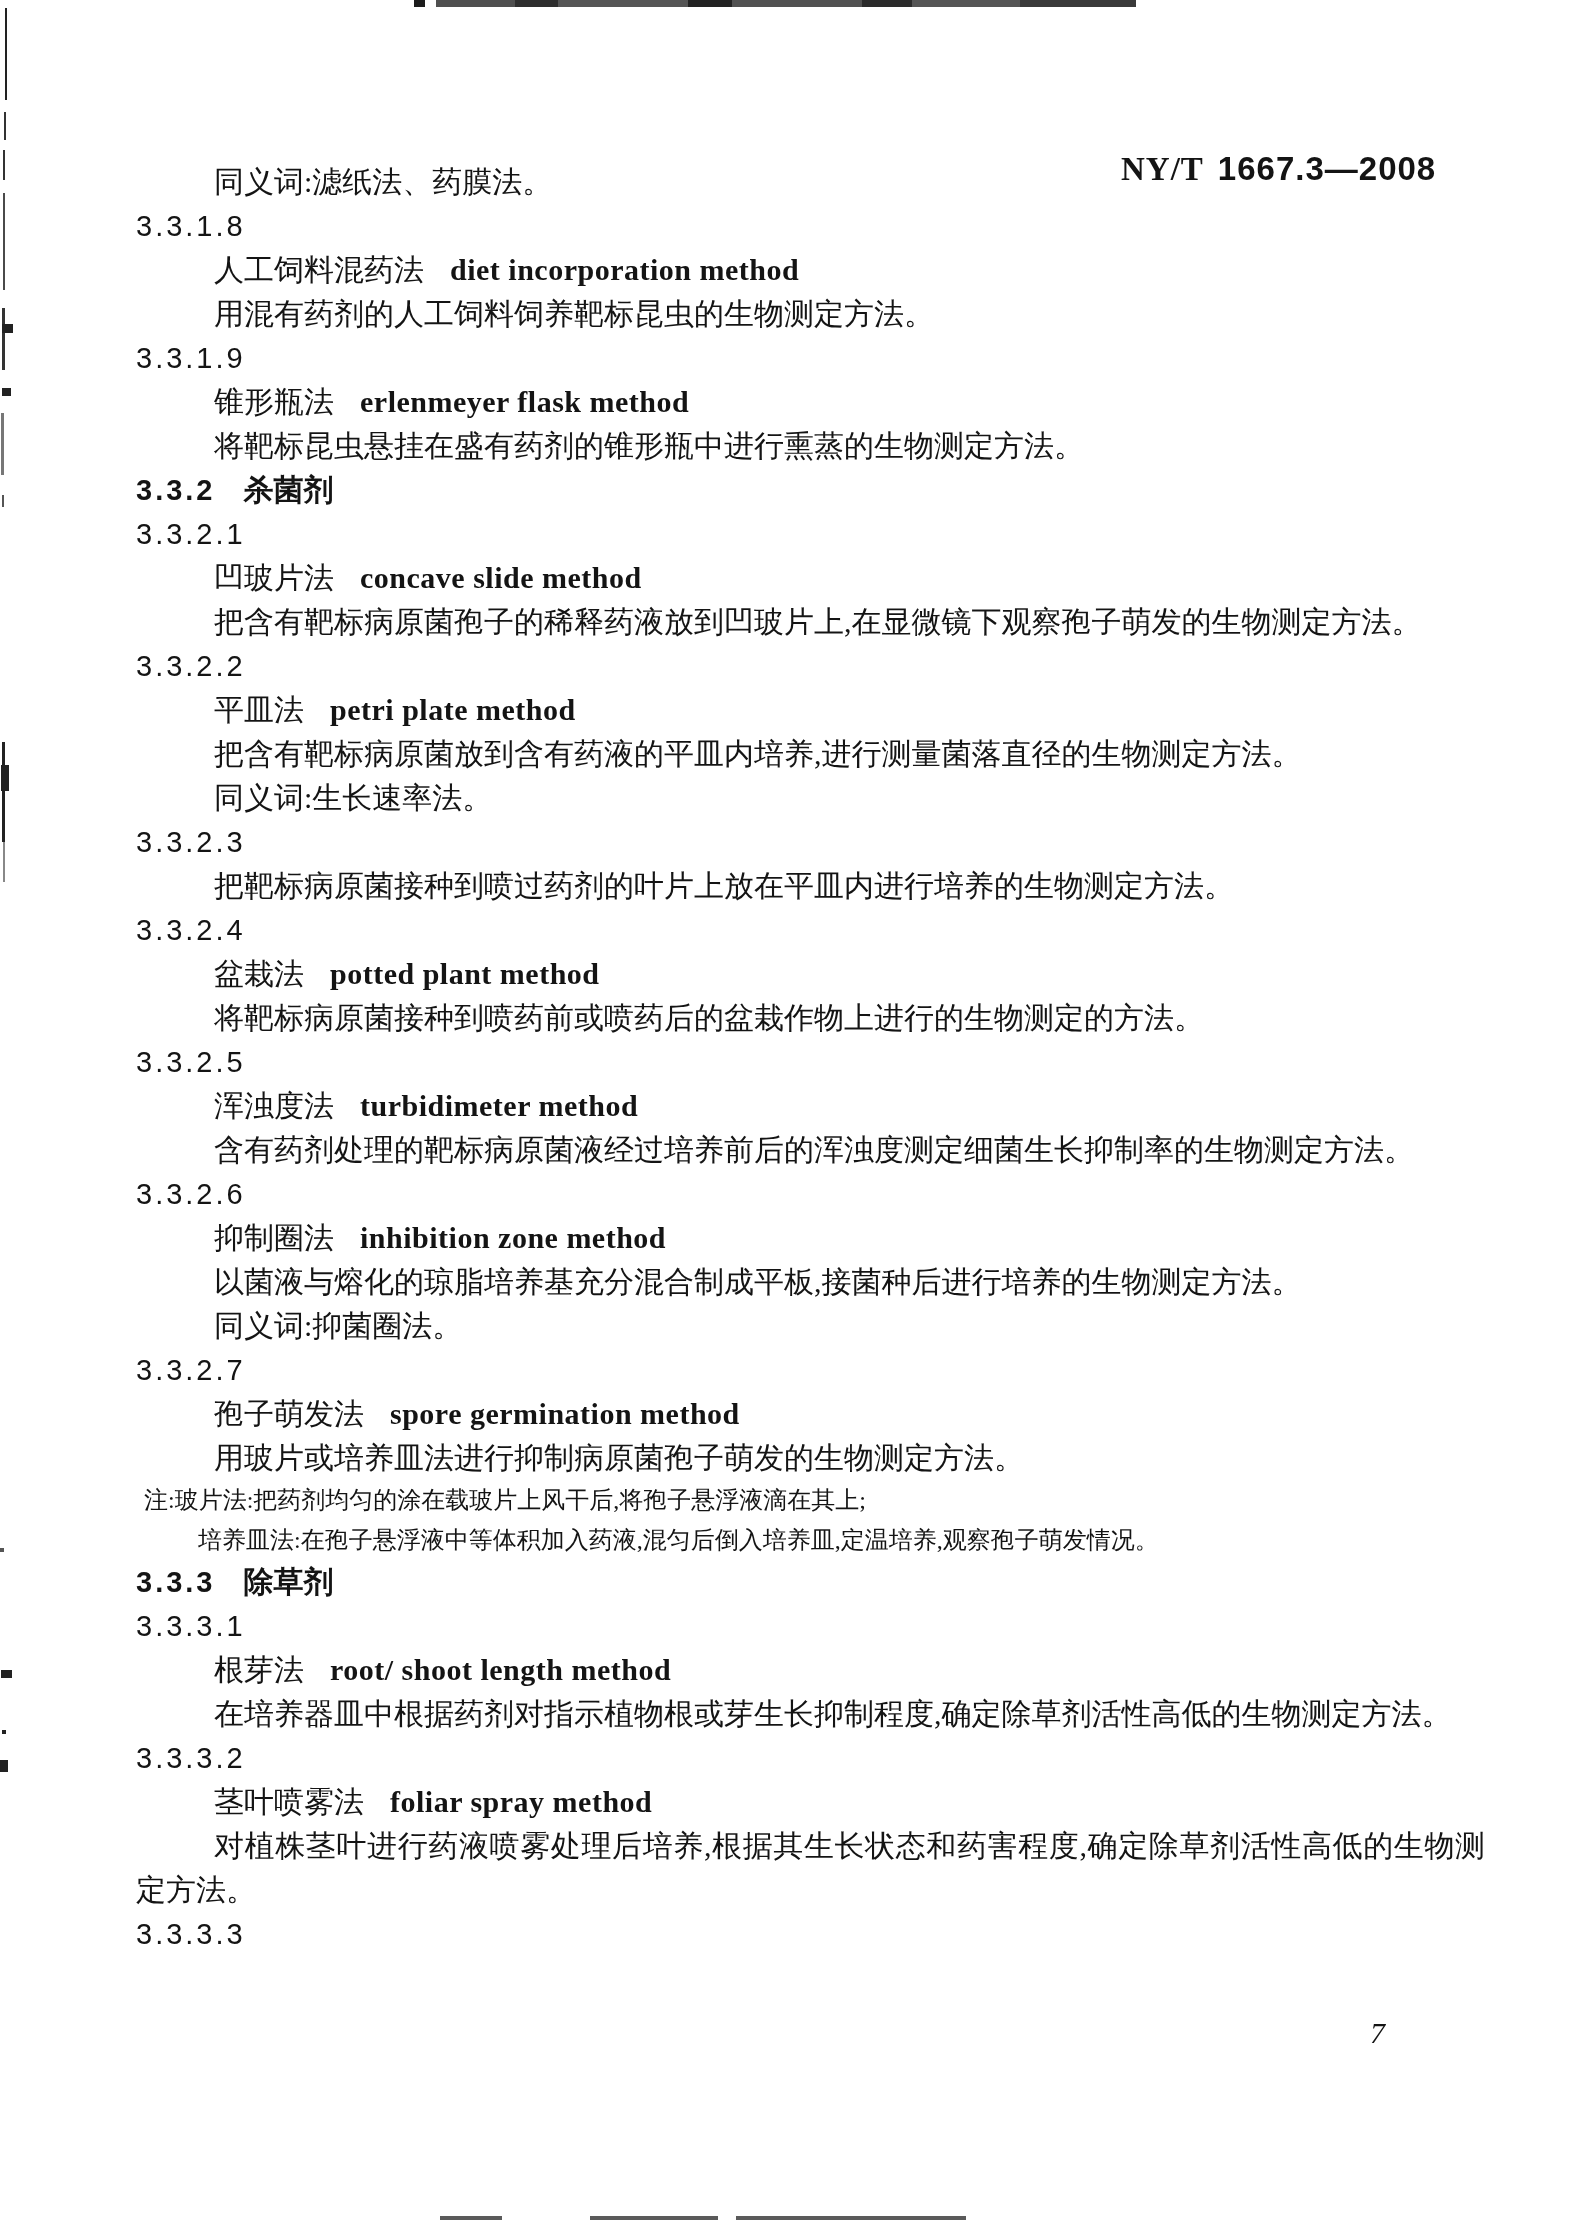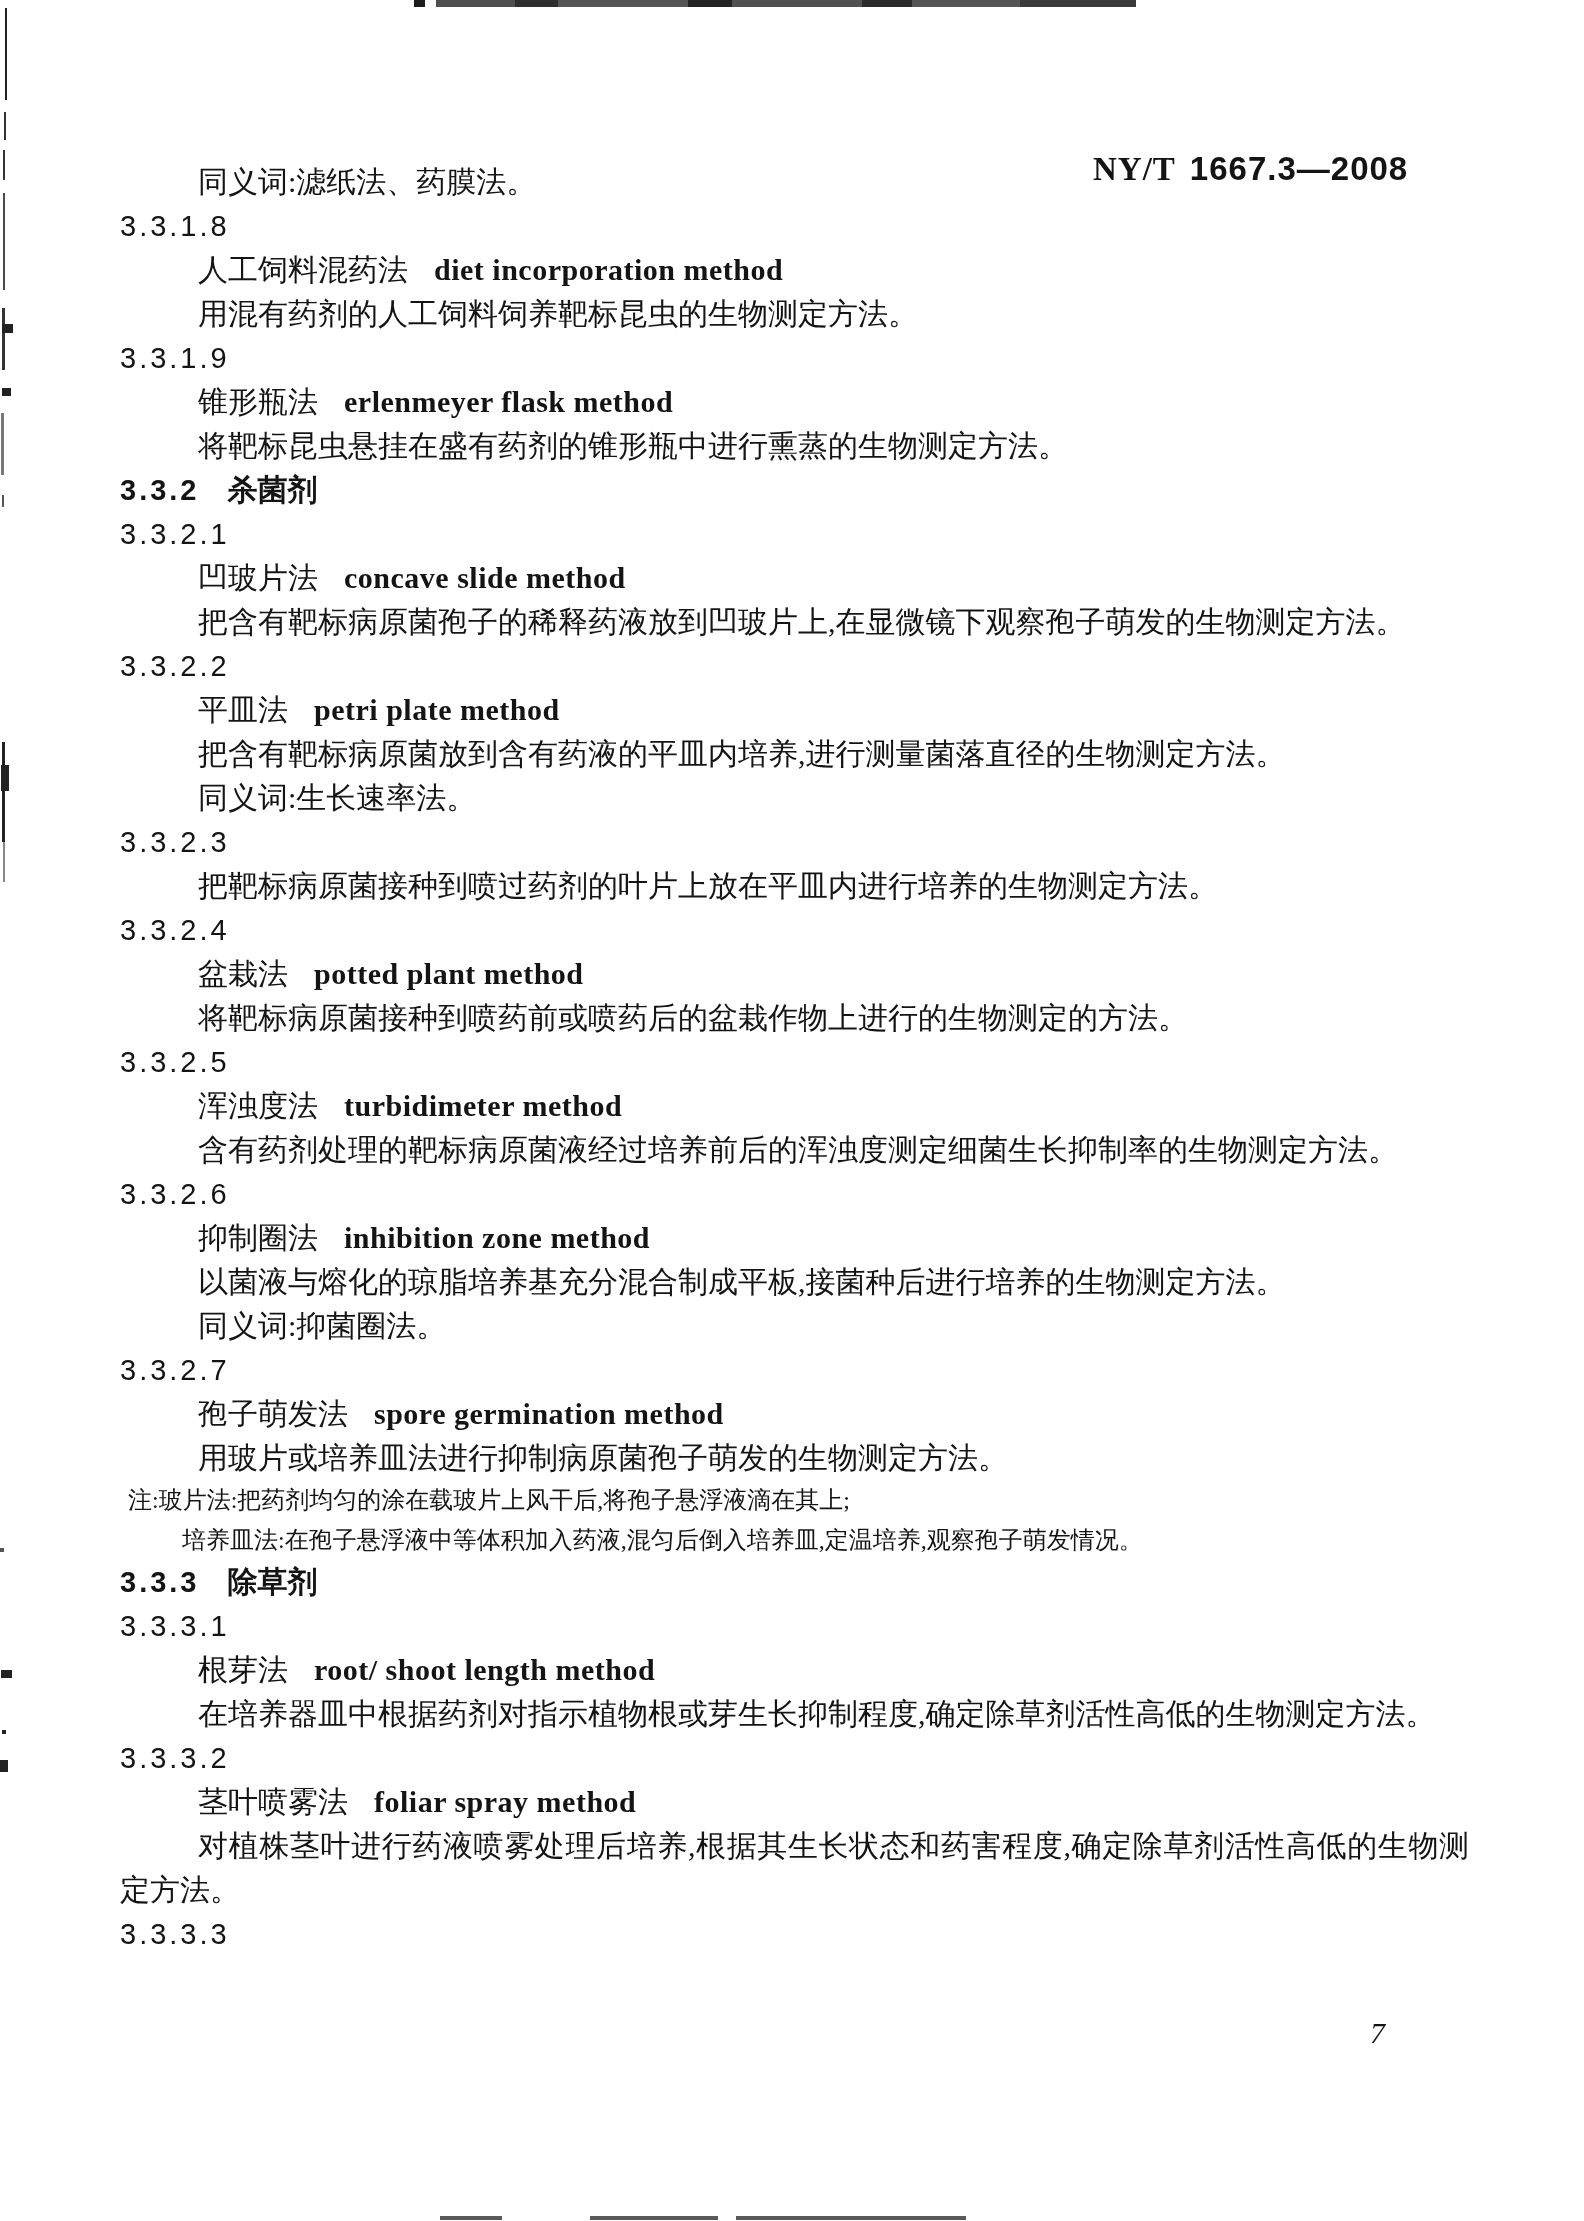--- a/index.html
+++ b/index.html
@@ -9,28 +9,28 @@
   .paper { position:absolute; inset:0; background:#ffffff; }
 
   
   .scan-bar-top { position:absolute; left:414px; top:0; width:722px; height:7px;
     background:linear-gradient(90deg,#1c1c1c 0 1.5%,#fff 1.5% 3%,#4f4f4f 3% 14%,#2e2e2e 14% 20%,
       #555 20% 38%,#222 38% 44%,#515151 44% 62%,#2b2b2b 62% 69%,#555 69% 84%,#3a3a3a 84% 100%); }
   .mark { position:absolute; background:#222; }
   .bottom-mark { position:absolute; top:2216px; height:4px; background:#5a5a5a; }
 
   
-  .header { position:absolute; left:1093px; top:150px; font-weight:bold;
+  .header { position:absolute; left:1121px; top:150px; font-weight:bold;
             white-space:nowrap; }
   .hdr-prefix { font-family:"Liberation Serif", serif; font-size:33px; letter-spacing:1px; }
   .hdr-num { font-family:"Liberation Sans", sans-serif; font-size:33px; margin-left:10px;
              letter-spacing:1px; font-weight:600; }
 
   
-  .content { position:absolute; left:120px; top:160px; width:1349px; }
+  .content { position:absolute; left:136px; top:160px; width:1349px; }
   .entry { font-size:30px; line-height:44px; }
   .syn  { padding-left:78px; }
   .def  { text-indent:78px; text-align:justify; }
   .num  { font-family:"Liberation Sans", sans-serif; font-size:29px; letter-spacing:3px; }
   .term { font-weight:bold; padding-left:78px; }
   .term-zh { font-weight:normal; }
   .term-en { font-family:"Liberation Serif", serif; font-weight:bold; margin-left:26px;
              letter-spacing:0.5px; }
   .heading { font-weight:bold; }
   .h-num { font-family:"Liberation Sans", sans-serif; font-size:29px; letter-spacing:3px;

